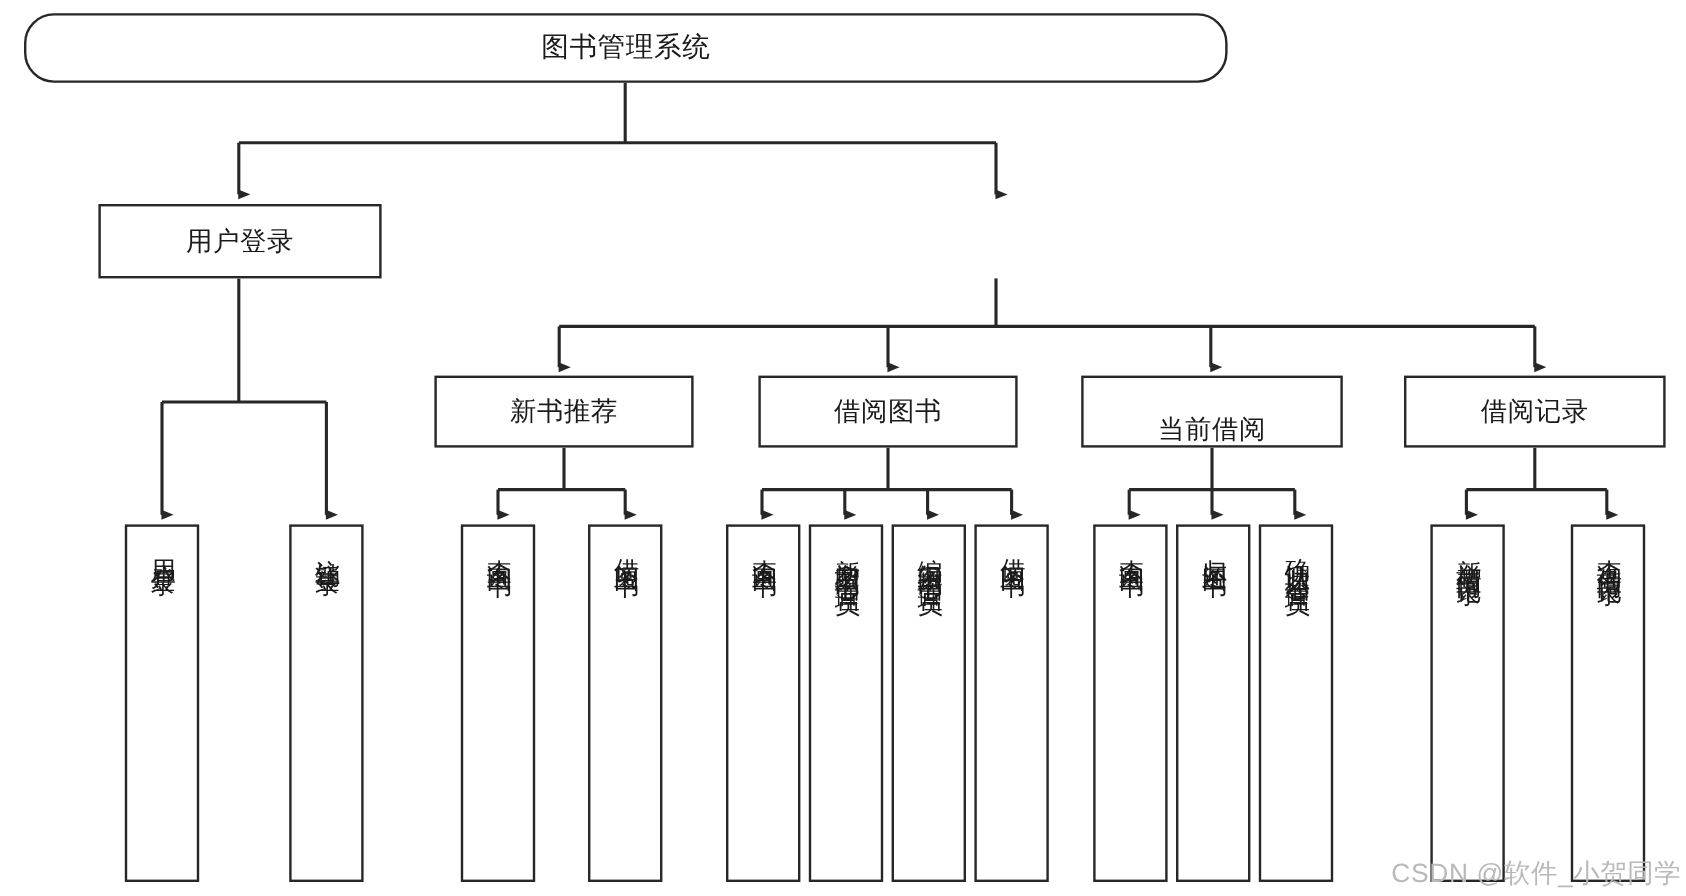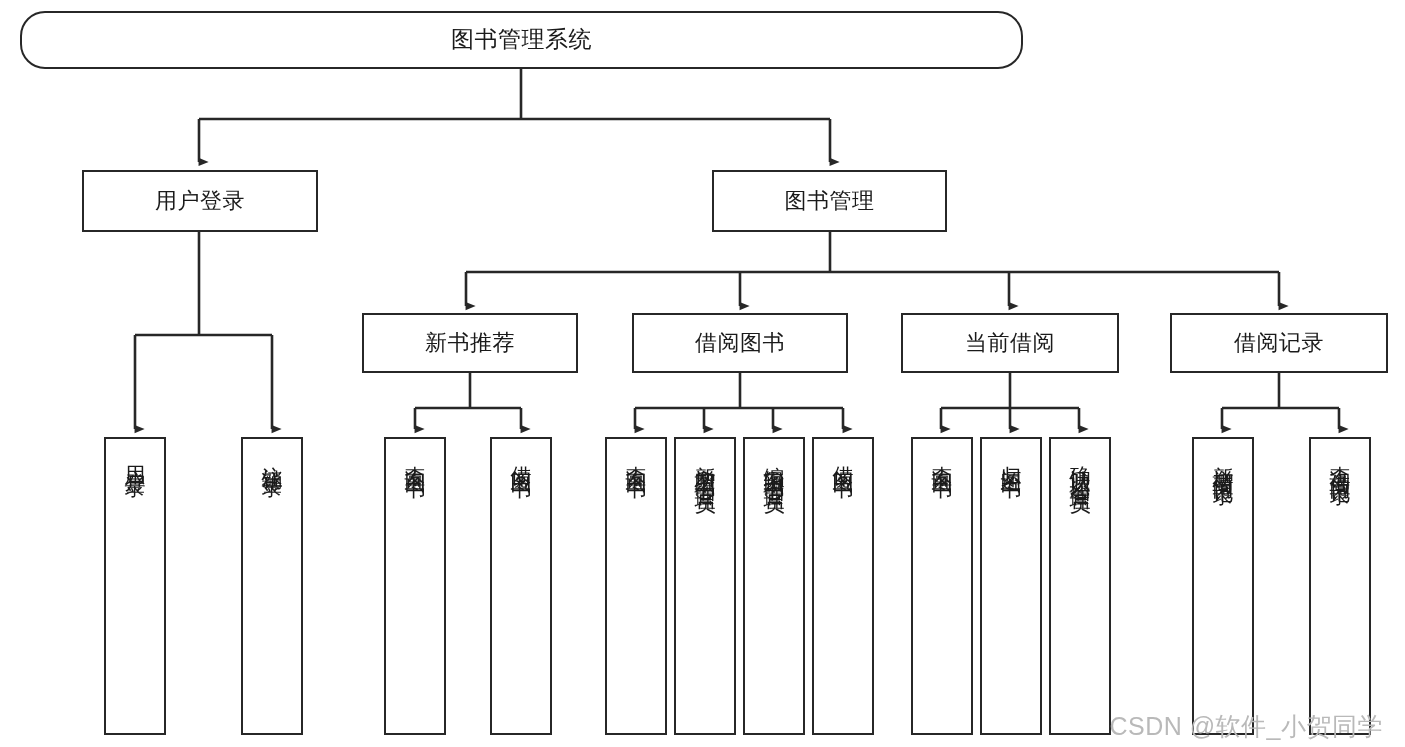--- a/index.html
+++ b/index.html
@@ -50,23 +50,23 @@
   .node.vert .label{
     writing-mode:vertical-rl;
     text-orientation:upright;
     font-size:21px;
     line-height:1.15;
     letter-spacing:4px;
     white-space:nowrap;
   }
   .watermark{
     position:absolute;
-    right:22px;
+    right:4px;
     bottom:4px;
-    font-size:25px;
+    font-size:22px;
     color:#b9b9b9;
     letter-spacing:0.5px;
     white-space:nowrap;
     user-select:none;
   }
 </style>
 </head>
 <body>
 
 <div id="diagram-root">
@@ -122,33 +122,30 @@
   </svg>
 
   <div class="node horiz root" style="left:20px;top:11px;width:1003px;height:58px;border-radius:25px;">
     <span class="label">图书管理系统</span>
   </div>
 
   <div class="node horiz" style="left:82px;top:170px;width:236px;height:62px;">
     <span class="label">用户登录</span>
   </div>
 
-  <div class="node horiz" style="left:712px;top:170px;width:235px;height:62px;">
-    <span class="label">图书管理</span>
-  </div>
 
   <div class="node horiz" style="left:362px;top:313px;width:216px;height:60px;">
     <span class="label">新书推荐</span>
   </div>
 
   <div class="node horiz" style="left:632px;top:313px;width:216px;height:60px;">
     <span class="label">借阅图书</span>
   </div>
 
-  <div class="node horiz" style="left:901px;top:313px;width:218px;height:60px;">
+  <div class="node horiz" style="left:901px;top:313px;width:218px;height:60px;align-items:flex-end;">
     <span class="label">当前借阅</span>
   </div>
 
   <div class="node horiz" style="left:1170px;top:313px;width:218px;height:60px;">
     <span class="label">借阅记录</span>
   </div>
 
   <div class="node vert" style="left:104px;top:437px;width:62px;height:298px;">
     <span class="label">用户登录</span>
   </div>

